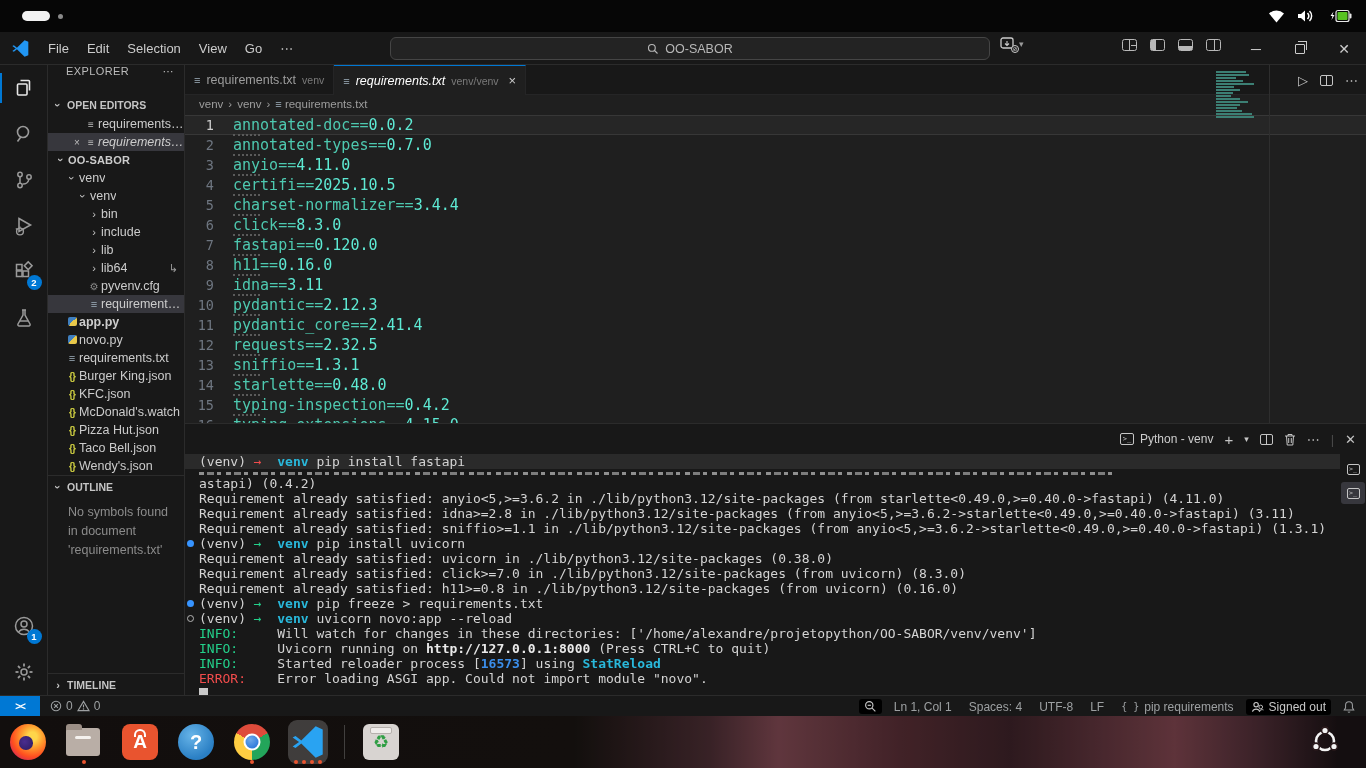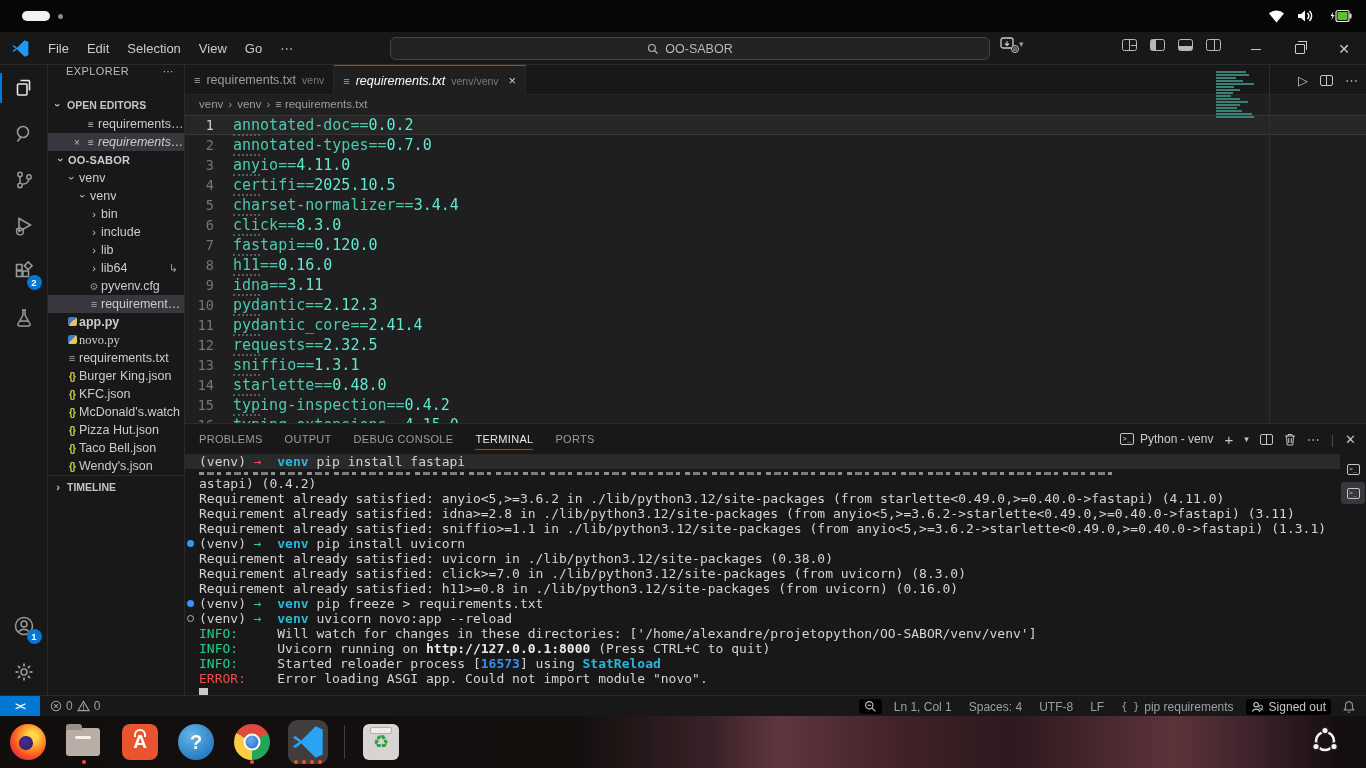--- a/index.html
+++ b/index.html
@@ -372,21 +372,21 @@
             <span class="lbl">pyvenv.cfg</span>
           </div>
           <div class="row selected" style="padding-left:39px;">
     <span class="slot"><span class="icon-reqs">≡</span></span>
             <span class="lbl">requirements.txt</span>
           </div>
           <div class="row" style="padding-left:17px;font-weight:bold;">
     <span class="slot"><span class="icon-py"></span></span>
             <span class="lbl">app.py</span>
           </div>
-          <div class="row" style="padding-left:17px;font-family:Liberation Serif, serif;">
+          <div class="row" style="padding-left:17px;">
     <span class="slot"><span class="icon-py"></span></span>
             <span class="lbl">novo.py</span>
           </div>
           <div class="row" style="padding-left:17px;">
     <span class="slot"><span class="icon-reqs">≡</span></span>
             <span class="lbl">requirements.txt</span>
           </div>
           <div class="row" style="padding-left:17px;">
     <span class="slot"><span class="icon-json">{}</span></span>
             <span class="lbl">Burger King.json</span>
@@ -405,20 +405,27 @@
           </div>
           <div class="row" style="padding-left:17px;">
     <span class="slot"><span class="icon-json">{}</span></span>
             <span class="lbl">Taco Bell.json</span>
           </div>
           <div class="row" style="padding-left:17px;">
     <span class="slot"><span class="icon-json">{}</span></span>
             <span class="lbl">Wendy's.json</span>
           </div>
         </div>
+      <div class="outline-wrap">
+        <div class="sec-head" style="border-top:1px solid #2b2b2b;height:22px;">
+          <span class="twist">›</span>
+          <span>OUTLINE</span>
+        </div>
+        <div class="outline-msg">No symbols found in document 'requirements.txt'</div>
+      </div>
       <div class="timeline-row">
         <span class="twist closed">›</span>
         <span>TIMELINE</span>
       </div>
     </div>
 
     <div class="editor">
       <div class="tabsbar">
         <div id="tabs" style="display:flex;">
             <div class="tab">
@@ -560,27 +567,20 @@
           <div class="mm" style="width:24px"></div>
           <div class="mm" style="width:21px"></div>
           <div class="mm" style="width:25.5px"></div>
           <div class="mm" style="width:36px"></div>
           <div class="mm" style="width:37.5px"></div>
         </div>
       <div class="editor-rborder"></div>
     </div>
 
     <div class="panel">
-      <div class="panel-head" id="panel-tabs">
-          <span class="ptab">PROBLEMS</span>
-          <span class="ptab">OUTPUT</span>
-          <span class="ptab">DEBUG CONSOLE</span>
-          <span class="ptab active">TERMINAL</span>
-          <span class="ptab">PORTS</span>
-        </div>
       <div class="panel-actions">
         <span class="term-chip">
           <span class="tbox">&gt;_</span>
           <span>Python - venv</span>
         </span>
         <span style="font-size:15px;">+</span>
         <span style="font-size:9px;">▾</span>
         <span class="spliticon"></span>
         <span>
             <svg width="12" height="13" viewBox="0 0 12 13">

